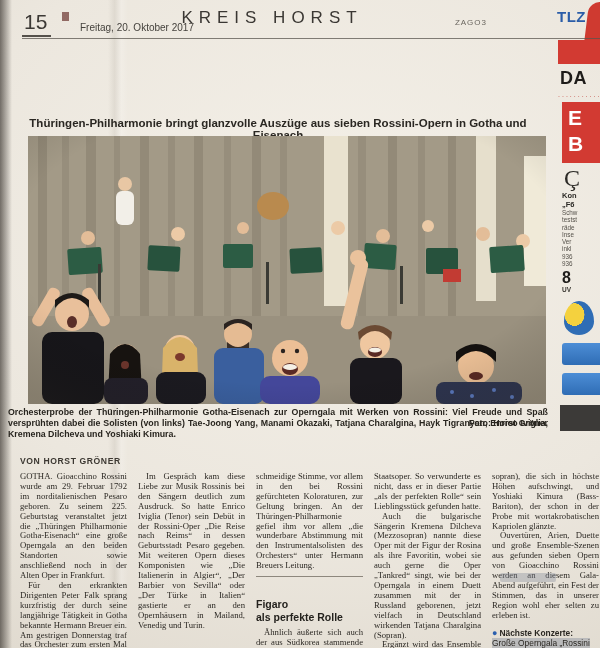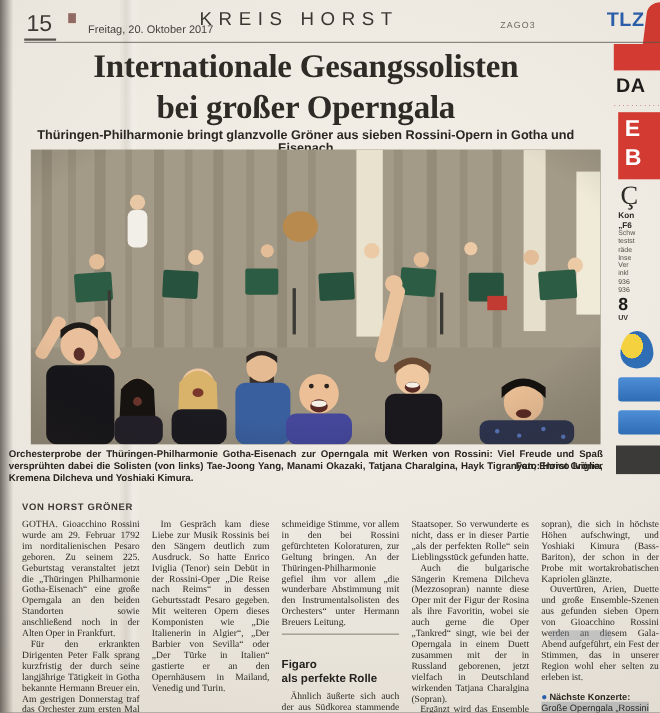--- a/index.html
+++ b/index.html
@@ -31,21 +31,21 @@
     position:absolute;left:0;top:4px;font-size:21px;color:#3c3935;
     border-bottom:2px solid #55514b;padding:0 4px 1px 2px;
   }
   .pageno-tab{position:absolute;left:40px;top:6px;width:7px;height:9px;background:#7a4a44;opacity:.8;}
   .date{position:absolute;left:58px;top:16px;font-size:10px;color:#45423d;}
   .section{
     position:absolute;left:0;right:70px;top:2px;text-align:center;
     font-size:17px;letter-spacing:6px;color:#3a3733;font-weight:400;
   }
   .code{position:absolute;right:105px;top:12px;font-size:8px;color:#6a665f;letter-spacing:1px;}
-  .brand{position:absolute;right:6px;top:2px;font-size:18px;font-weight:bold;color:#2b5da8;letter-spacing:.5px;}
+  .brand{position:absolute;right:6px;top:2px;font-size:15px;font-weight:bold;color:#2b5da8;letter-spacing:.5px;}
   .mast-rule{position:absolute;left:22px;right:0;top:38px;height:1px;background:#5a564f;opacity:.75;}
   
   .headline{
     position:absolute;left:8px;top:42px;width:540px;text-align:center;
     font-family:"Liberation Serif",serif;font-weight:bold;color:#2e2b27;
     font-size:30px;line-height:37px;letter-spacing:-.2px;
   }
   .subheadline{
     position:absolute;left:8px;top:117px;width:540px;text-align:center;
     font-size:11.5px;font-weight:bold;color:#2a2722;
@@ -111,25 +111,21 @@
   <div class="masthead">
     <span class="pageno">15</span>
     <span class="pageno-tab"></span>
     <span class="date">Freitag, 20. Oktober 2017</span>
     <span class="section">KREIS HORST</span>
     <span class="code">ZAGO3</span>
     <span class="brand">TLZ</span>
   </div>
   <div class="mast-rule"></div>
 
-  <div class="headline">
-    <div>Internationale Gesangssolisten</div>
-    <div>bei großer Operngala</div>
-  </div>
-  <div class="subheadline">Thüringen-Philharmonie bringt glanzvolle Gröner aus sieben Rossini-Opern in Gotha und Eisenach</div>
+  <div class="subheadline">Thüringen-Philharmonie bringt glanzvolle Auszüge aus sieben Rossini-Opern in Gotha und Eisenach</div>
 
   <div class="photo">
     <svg width="518" height="268" viewBox="0 0 518 268" xmlns="http://www.w3.org/2000/svg">
 
       <rect x="0" y="0" width="518" height="180" fill="#a39a87"></rect>
       <g opacity="0.5">
         <rect x="10" y="0" width="9" height="180" fill="#857c6a"></rect>
           <rect x="34" y="0" width="7" height="180" fill="#8d8472"></rect>
         <rect x="58" y="0" width="10" height="180" fill="#857c6a"></rect>
           <rect x="86" y="0" width="6" height="180" fill="#8d8472"></rect>

